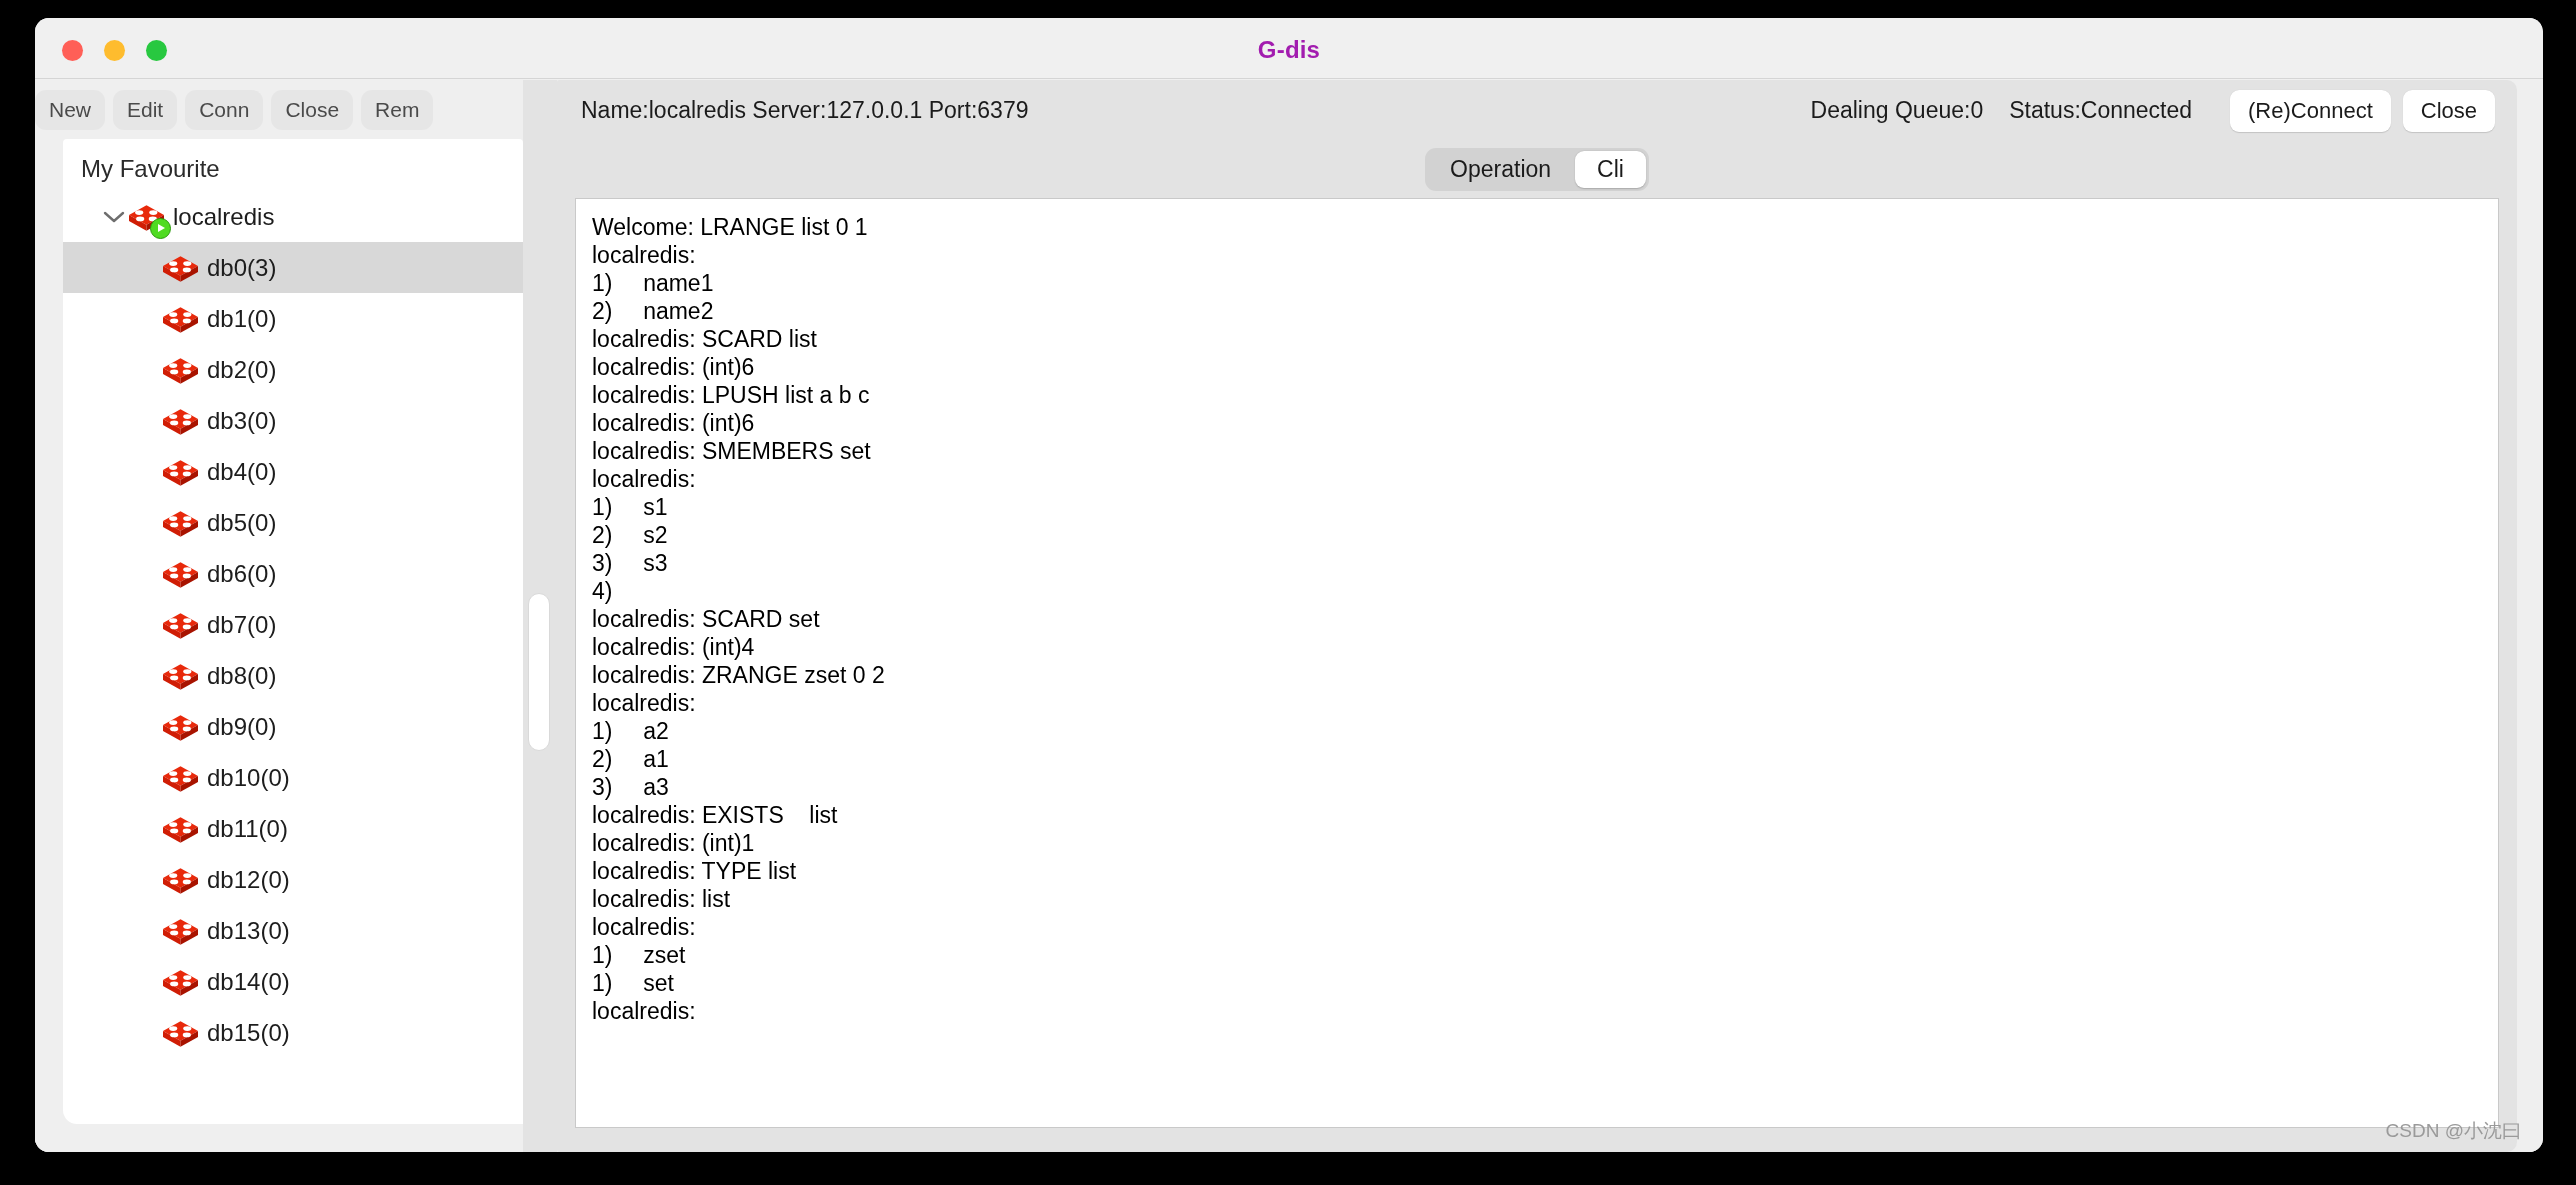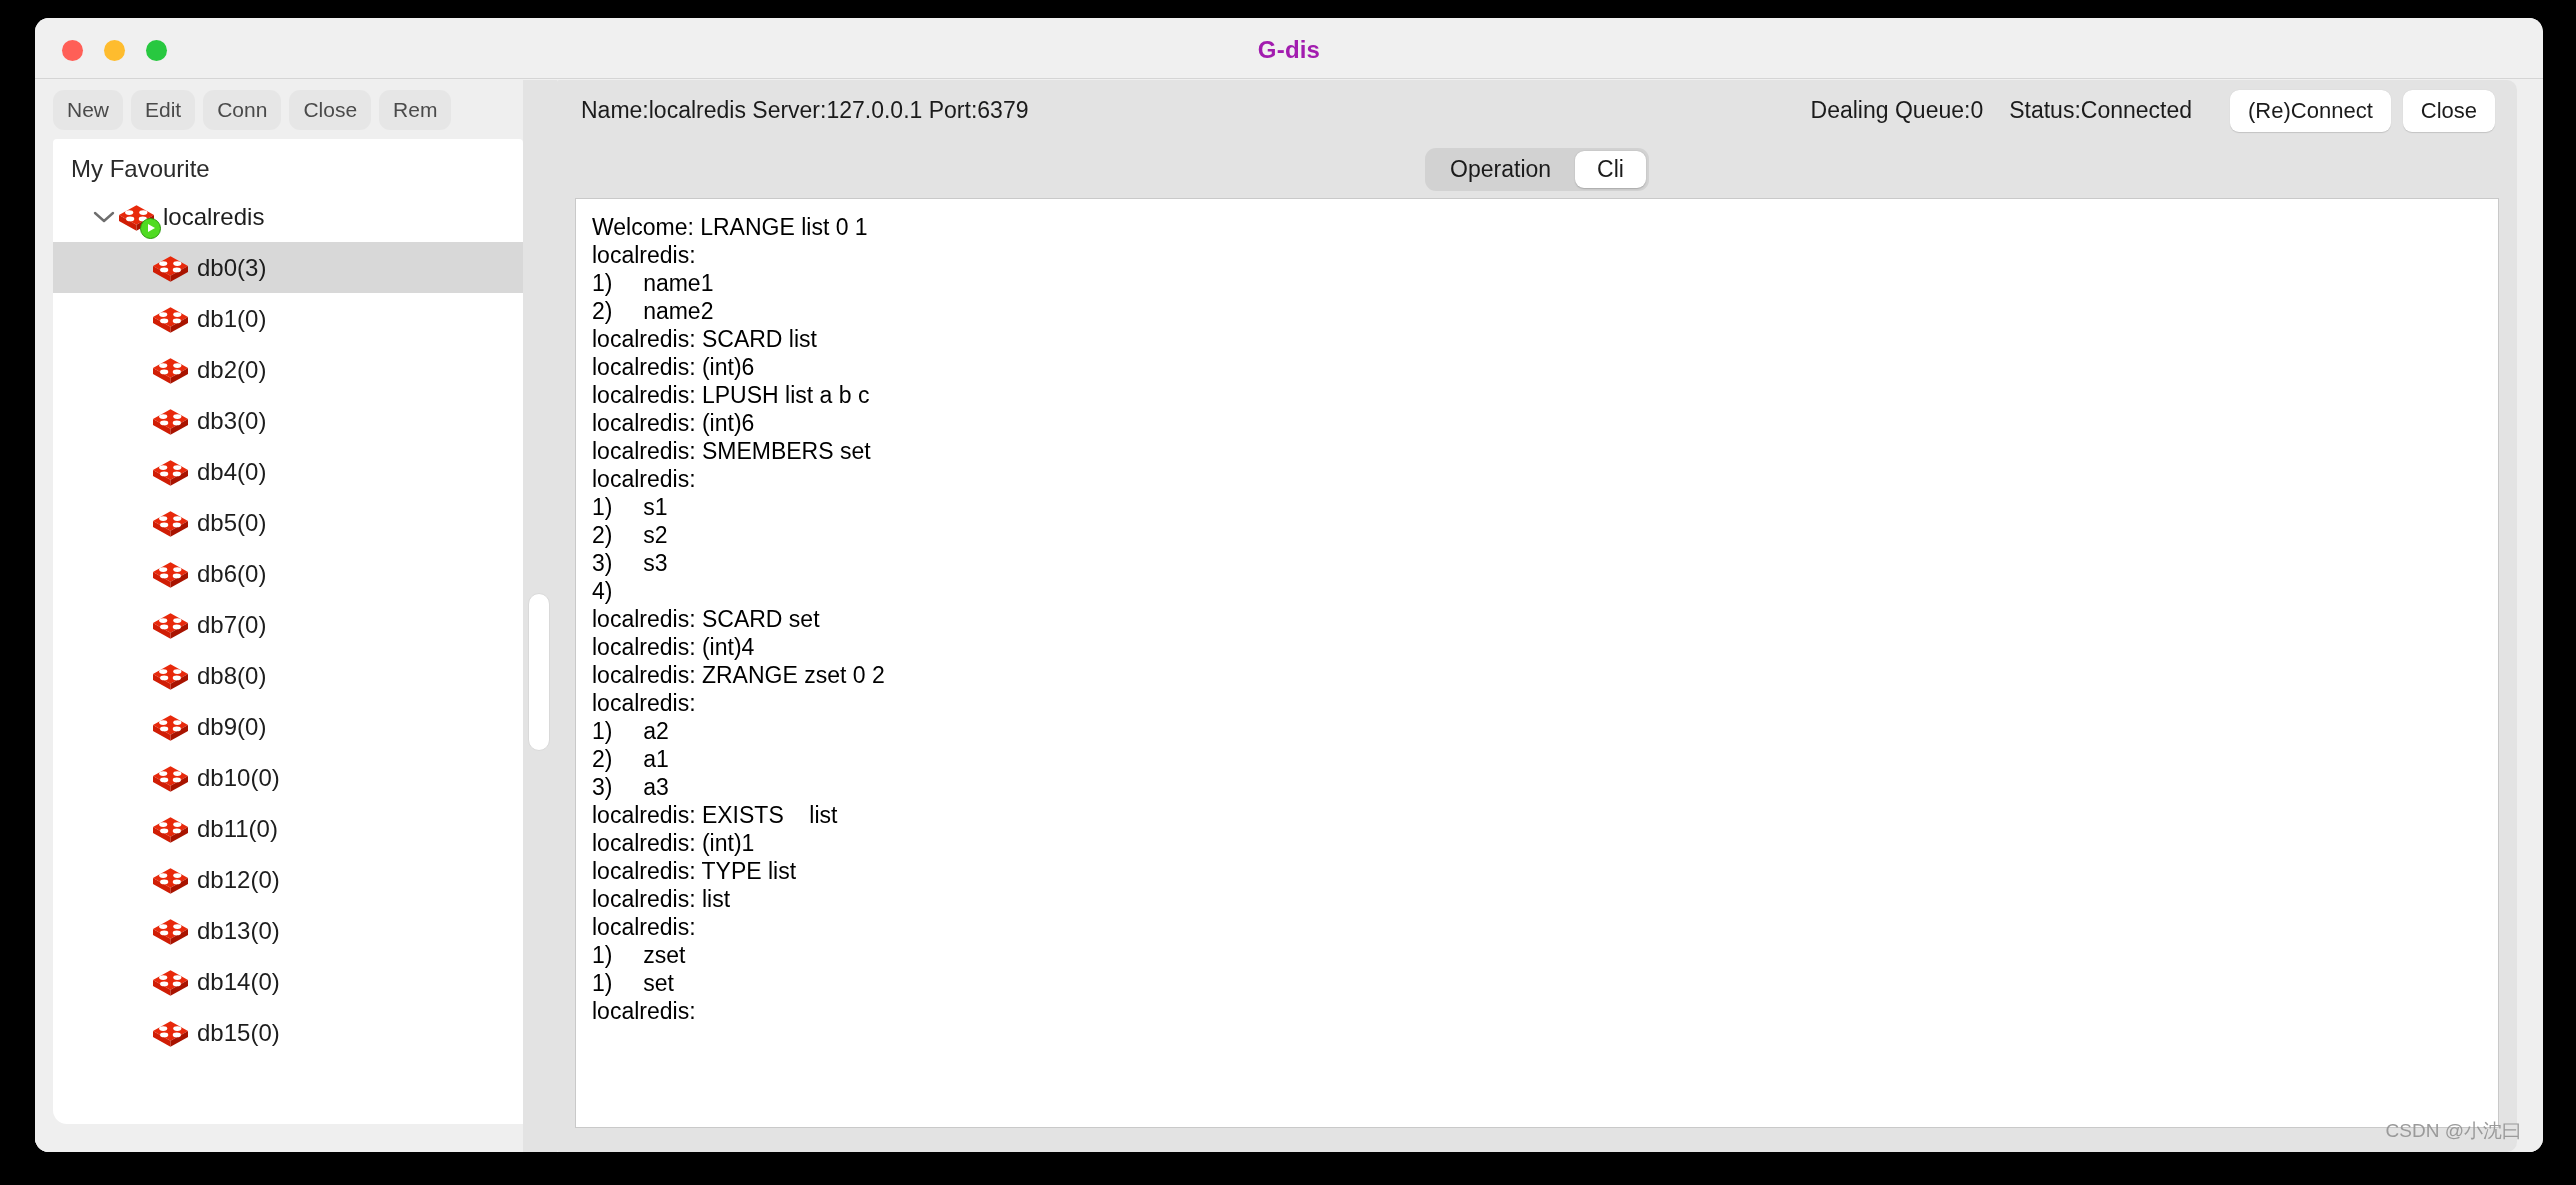--- a/index.html
+++ b/index.html
@@ -50,38 +50,37 @@
 
   
   .left-pane {
     width: 488px;
     display: flex; flex-direction: column;
     background: #efefef;
   }
   .toolbar {
     height: 59px;
     display: flex; align-items: center;
-    padding-left: 18px;
     gap: 8px;
     background: #efefef;
   }
   .tb-btn {
     background: #e6e6e6;
     border: none;
     border-radius: 11px;
     color: #4a4a4a;
     font-family: "Liberation Sans", sans-serif;
     font-size: 21px;
     padding: 8px 14px;
     cursor: default;
     white-space: nowrap;
   }
   .tree-wrap {
     flex: 1;
-    margin: 0 0 28px 18px;
+    margin: 0 0 28px 28px;
     background: #ffffff;
     border-top-left-radius: 4px;
     border-bottom-left-radius: 14px;
     border-top-right-radius: 4px;
     overflow: hidden;
     position: relative;
   }
   .tree-head {
     font-size: 24px; color: #2b2b2b;
     padding: 16px 0 8px 18px;

